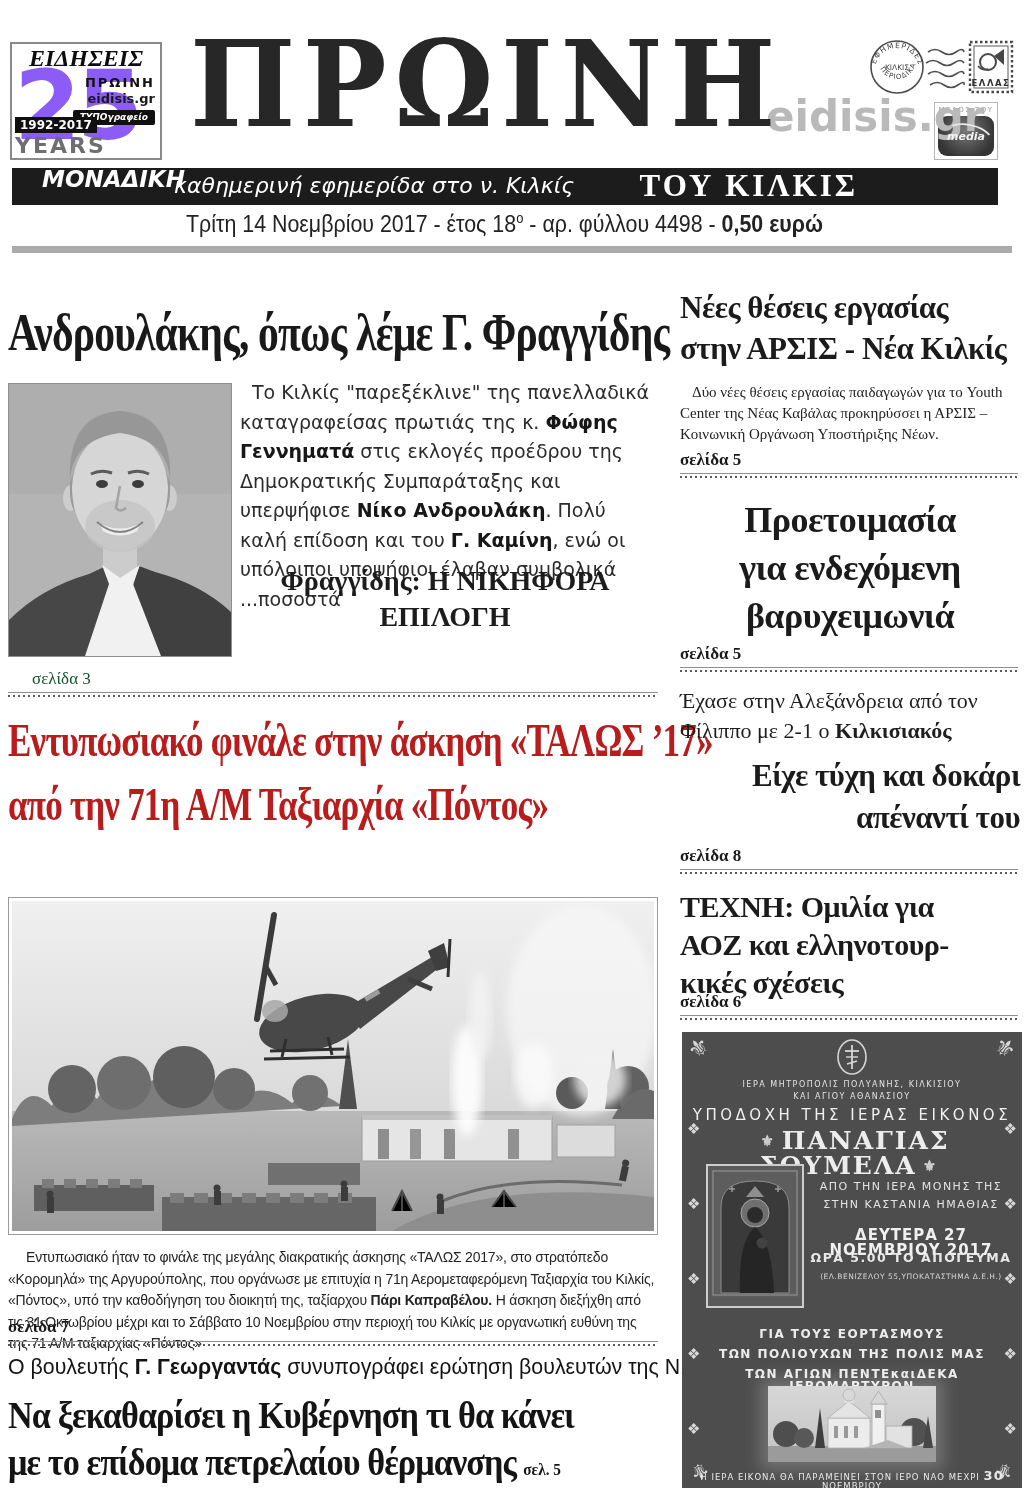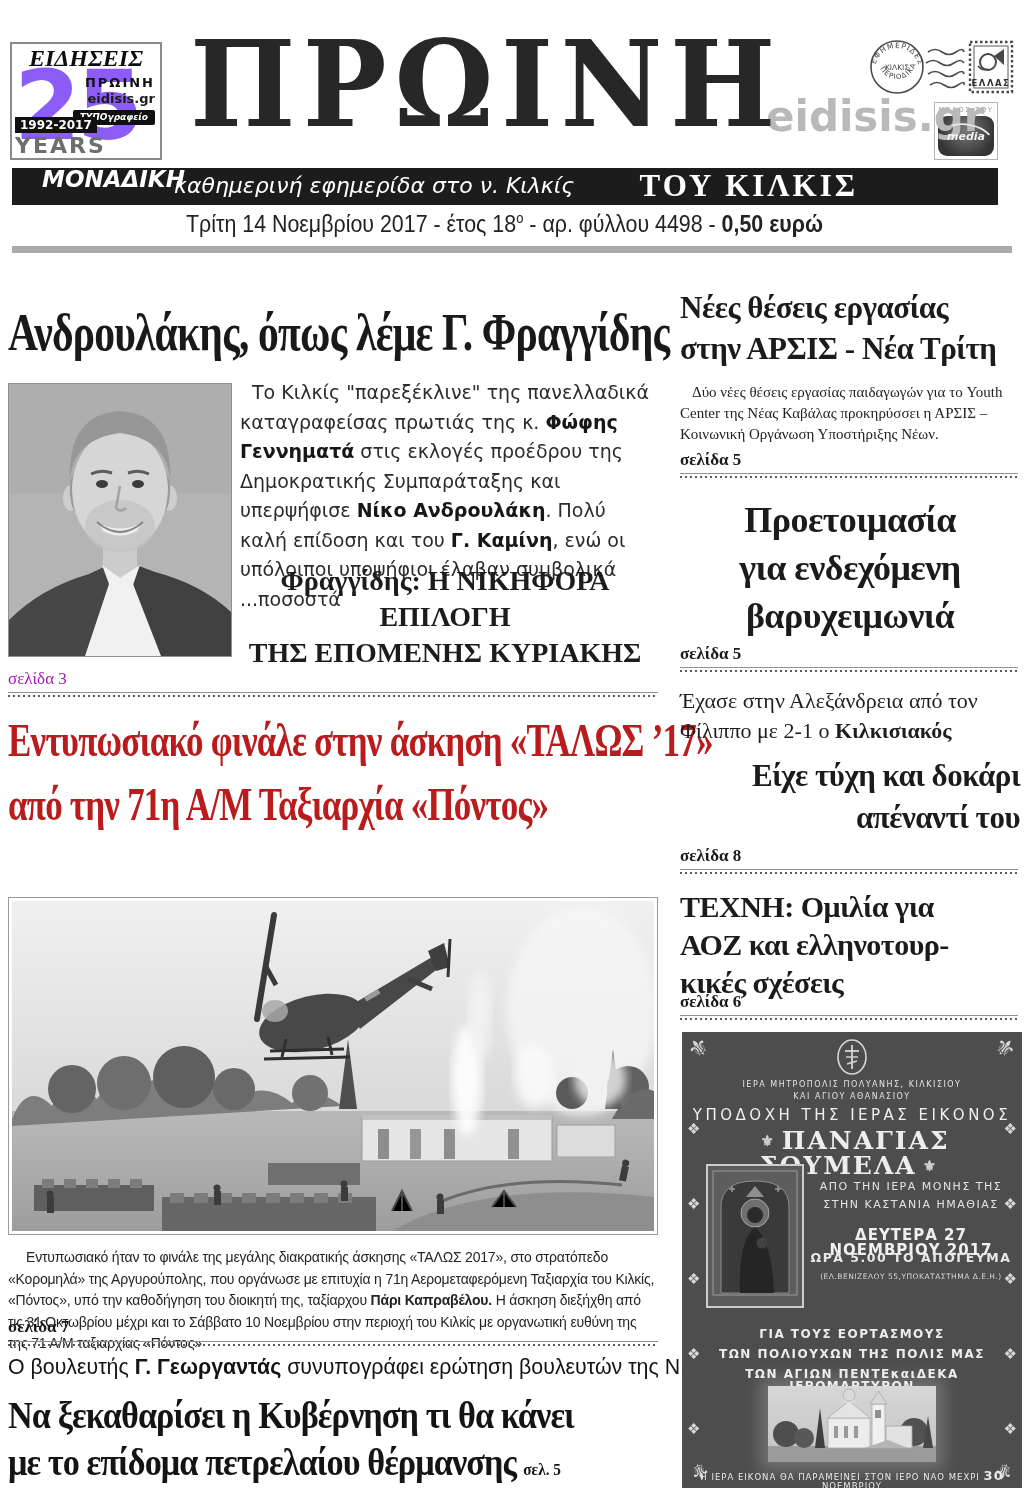--- a/index.html
+++ b/index.html
@@ -48,21 +48,21 @@
     background:repeating-linear-gradient(90deg,#5a5a5a 0 2px,transparent 2px 5px);
     background-size:100% 2px;background-position:0 100%;background-repeat:no-repeat;}
 
   
   .h1{left:8px;top:282px;font:bold 52px/1 "Liberation Serif",serif;color:#191919;letter-spacing:-1px;margin-top:25px;}
   .h1 .cond{transform:scaleX(.80);}
   .portrait{left:8px;top:383px;width:222px;height:272px;border:1px solid #8f8f8f;background:#b4b4b4;}
   .body1{left:240px;top:378px;width:416px;font:19px/29.5px "DejaVu Sans",sans-serif;color:#2b2b2b;text-indent:12px;}
   .body1 b{color:#171717;}
   .subhead{left:230px;top:563px;width:430px;text-align:center;font:bold 28px/36px "Liberation Serif",serif;color:#1c1c1c;}
-  .pageref{font:17px/1 "Liberation Serif",serif;color:#a21caf;}
+  .pageref{font:17px/1 "Liberation Serif",serif;color:#14532d;margin-left:24px;}
   .pageref-b{font:bold 17px/1 "Liberation Serif",serif;color:#1a1a1a;}
   .pr3{left:8px;top:670px;}
   .rule-a{left:8px;top:692px;width:650px;}
   .h2{left:8px;top:709px;font:bold 46px/64px "Liberation Serif",serif;color:#b91c1c;letter-spacing:-1px;}
   .h2 .cond{transform:scaleX(.76);}
   .photo2{left:8px;top:897px;width:642px;height:330px;border:1px solid #9a9a9a;background:#fff;padding:3px;}
   .caption{left:8px;top:1247px;width:650px;font:14px/21.5px "Liberation Sans",sans-serif;color:#242424;text-indent:18px;letter-spacing:-0.2px;}
   .pr7{left:8px;top:1318px;}
   .rule-b{left:8px;top:1341px;width:650px;}
   .kicker{left:8px;top:1354px;font:22px/1.2 "Liberation Sans",sans-serif;color:#141414;white-space:nowrap;}
@@ -202,21 +202,20 @@
   </svg>
 </div>
 
 <div class="abs body1">
   <span>Το Κιλκίς "παρεξέκλινε" της πανελλαδικά καταγραφείσας πρωτιάς της κ. </span><b>Φώφης Γεννηματά</b><span> στις εκλογές προέδρου της Δημοκρατικής Συμπαράταξης  και υπερψήφισε </span><b>Νίκο Ανδρουλάκη</b><span>. Πολύ καλή επίδοση και του </span><b>Γ. Καμίνη</b><span>, ενώ οι υπόλοιποι υποψήφιοι έλαβαν συμβολικά ...ποσοστά</span>
 </div>
 
 <div class="abs subhead">
   <span style="display:block">Φραγγίδης: Η ΝΙΚΗΦΟΡΑ</span>
   <span style="display:block">ΕΠΙΛΟΓΗ</span>
-  <span style="display:block">ΤΗΣ ΕΠΟΜΕΝΗΣ ΚΥΡΙΑΚΗΣ</span>
 </div>
 
 <div class="abs pageref pr3">σελίδα 3</div>
 <div class="abs dotted-rule rule-a"></div>
 
 <div class="abs h2">
   <span class="cond" style="display:block">Εντυπωσιακό φινάλε στην άσκηση «ΤΑΛΩΣ ’17»</span>
   <span class="cond" style="display:block">από την 71η Α/Μ Ταξιαρχία «Πόντος»</span>
 </div>
 
@@ -343,21 +342,21 @@
 
 <div class="abs h3">
   <span class="cond" style="display:block">Να ξεκαθαρίσει η Κυβέρνηση τι θα κάνει</span>
   <span class="cond" style="display:block">
     <span>με το επίδομα πετρελαίου θέρμανσης</span><span class="pr-inline">σελ. 5</span>
   </span>
 </div>
 
 <div class="rc-h r1h">
   <span style="display:block">Νέες θέσεις εργασίας</span>
-  <span style="display:block">στην ΑΡΣΙΣ - Νέα Τρίτη</span>
+  <span style="display:block">στην ΑΡΣΙΣ - Νέα Κιλκίς</span>
 </div>
 <div class="r1b">Δύο νέες θέσεις εργασίας παιδαγωγών για το Youth Center της Νέας Καβάλας προκηρύσσει η ΑΡΣΙΣ – Κοινωνική Οργάνωση Υποστήριξης Νέων.</div>
 <div class="rp pageref-b r1p">σελίδα 5</div>
 <div class="abs dotted-rule rule-r1"></div>
 
 <div class="rc-h r2h">
   <span style="display:block">Προετοιμασία</span>
   <span style="display:block">για ενδεχόμενη</span>
   <span style="display:block">βαρυχειμωνιά</span>
 </div>

